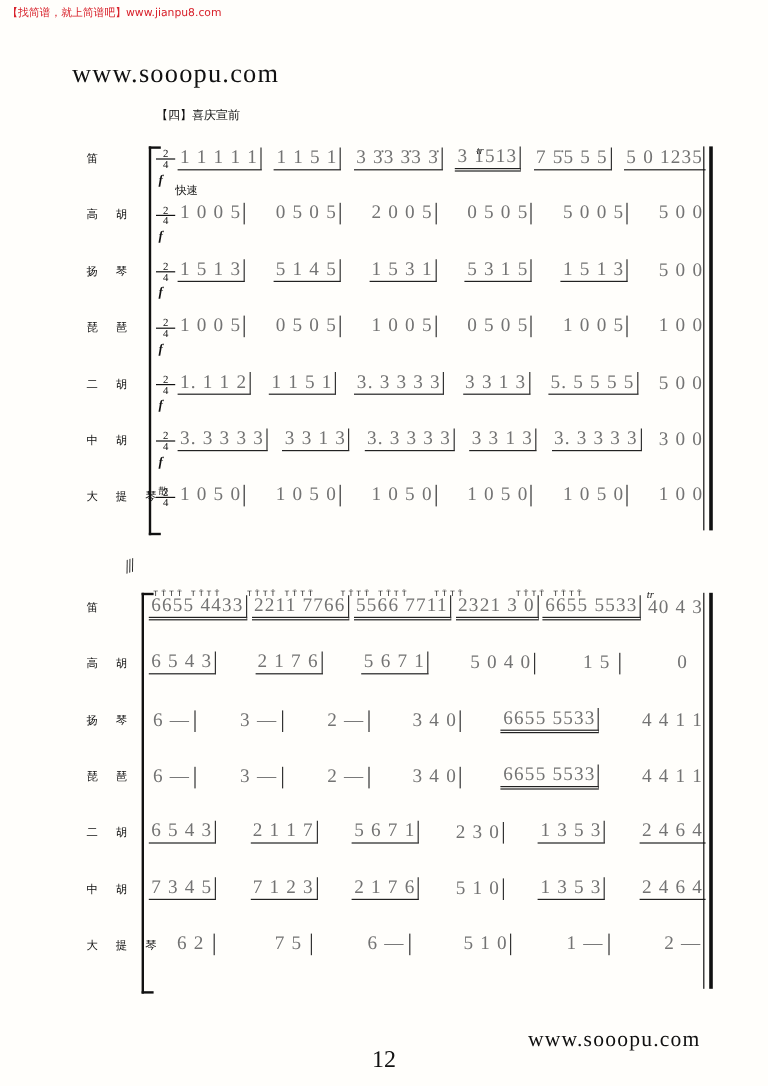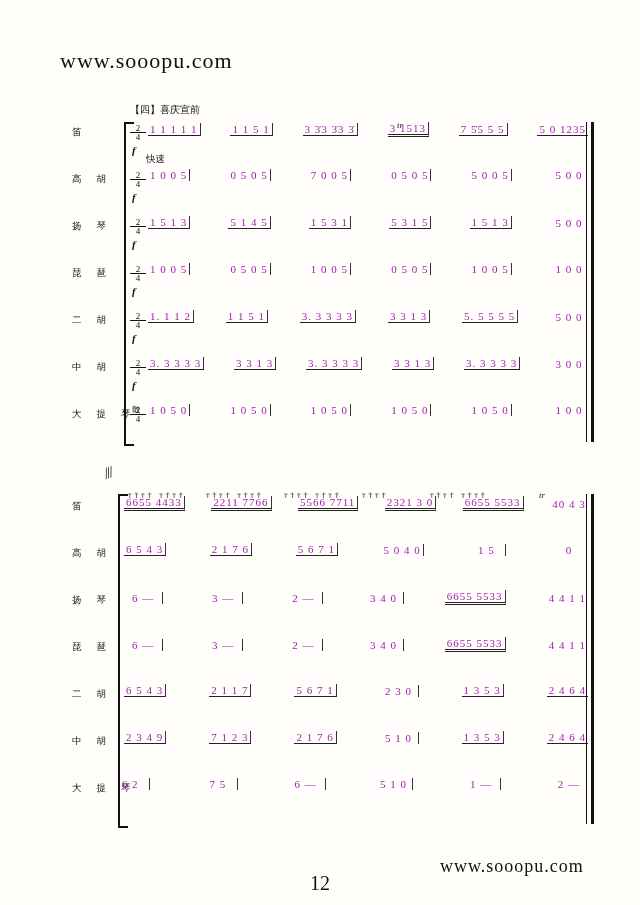--- a/index.html
+++ b/index.html
@@ -35,21 +35,21 @@
     font-family:"Liberation Serif",serif;
     font-size:18px;letter-spacing:1px;color:#111;
   }
   .pagenum{
     position:absolute;top:872px;left:310px;
     font-family:"Liberation Serif",serif;
     font-size:20px;color:#111;
   }
   
   .section-head{
-    position:absolute;top:103px;left:130px;
+    position:absolute;top:89px;left:130px;
     font-family:"DejaVu Sans",sans-serif;
     font-size:10px;color:#111;white-space:nowrap;
   }
   .tempo{
     position:absolute;top:121px;left:146px;
     font-family:"DejaVu Sans",sans-serif;
     font-size:9.5px;color:#111;margin-top:32px;
   }
   
   .system{position:absolute;left:0;right:0;}
@@ -78,21 +78,21 @@
   .dyn{
     position:absolute;left:132px;top:18px;
     font-family:"Liberation Serif",serif;
     font-style:italic;font-weight:bold;
     font-size:11px;color:#111;
   }
   .notes{
     position:absolute;left:148px;right:52px;top:-4px;
     display:flex;justify-content:space-between;align-items:center;
     font-family:"Liberation Serif",serif;
-    font-size:11px;letter-spacing:1px;color:#a21caf;
+    font-size:16px;letter-spacing:1px;color:#737373;
     white-space:nowrap;
   }
   .notes .bar{
     position:relative;
     padding:0 2px;
     border-right:1px solid #333;
     flex:0 0 auto;
     text-align:center;
     min-width:34px;
   }
@@ -131,20 +131,21 @@
     position:absolute;
     font-family:"DejaVu Sans",sans-serif;
     font-size:8px;color:#111;
   }
 </style>
 </head>
 <body>
 
 <div class="page">
 
+  <div class="banner">【找简谱，就上简谱吧】www.jianpu8.com</div>
 
   <div class="wm-top">www.sooopu.com</div>
 
   <div class="section-head">【四】喜庆宣前</div>
   <div class="tempo">快速</div>
 
   <div class="system sys1">
 
     <div class="stave">
       <div class="inst">笛</div>
@@ -167,21 +168,21 @@
     <div class="stave">
       <div class="inst">高 胡</div>
       <div class="meter">
         <span class="num">2</span>
         <span class="den">4</span>
       </div>
       <div class="dyn">f</div>
       <div class="notes">
         <span class="bar">1 0 0 5</span>
         <span class="bar">0 5 0 5</span>
-        <span class="bar">7 0 0 5</span>
+        <span class="bar">2 0 0 5</span>
         <span class="bar">0 5 0 5</span>
         <span class="bar">5 0 0 5</span>
         <span class="bar">5 0 0</span>
       </div>
     </div>
 
     <div class="stave">
       <div class="inst">扬 琴</div>
       <div class="meter">
         <span class="num">2</span>
@@ -336,32 +337,32 @@
         <span class="bar beam1">5 6 7 1</span>
         <span class="bar">2  3 0</span>
         <span class="bar beam1">1 3 5 3</span>
         <span class="bar beam1">2 4 6 4</span>
       </div>
     </div>
 
     <div class="stave">
       <div class="inst">中 胡</div>
       <div class="notes" style="left:124px;">
-        <span class="bar beam1">2 3 4 9</span>
+        <span class="bar beam1">7 3 4 5</span>
         <span class="bar beam1">7 1 2 3</span>
         <span class="bar beam1">2 1 7 6</span>
         <span class="bar">5  1 0</span>
         <span class="bar beam1">1 3 5 3</span>
         <span class="bar beam1">2 4 6 4</span>
       </div>
     </div>
 
     <div class="stave">
       <div class="inst">大 提 琴</div>
-      <div class="notes" style="left:111px;">
+      <div class="notes" style="left:140px;">
         <span class="bar">6  2</span>
         <span class="bar">7  5</span>
         <span class="bar">6  —</span>
         <span class="bar">5  1 0</span>
         <span class="bar">1  —</span>
         <span class="bar">2  —</span>
       </div>
     </div>
 
     <div class="bracket" style="left:118px;top:-6px;height:330px;"></div>

